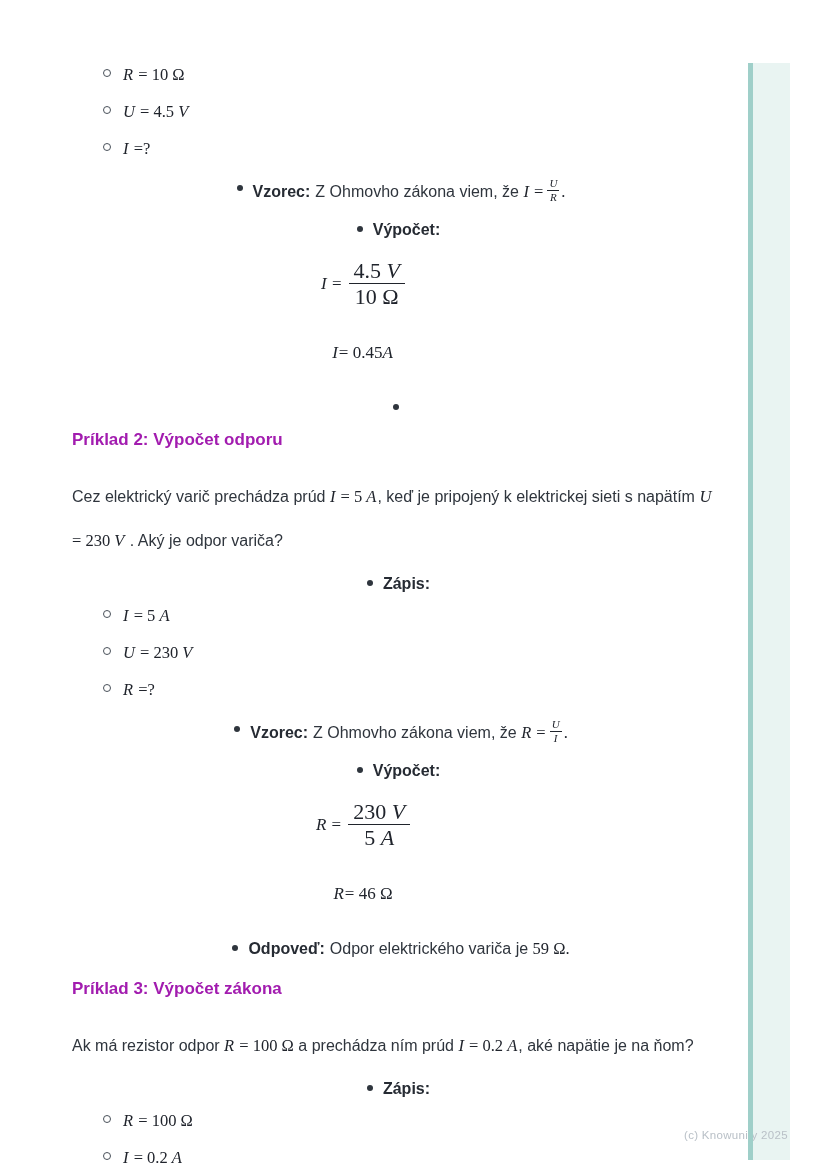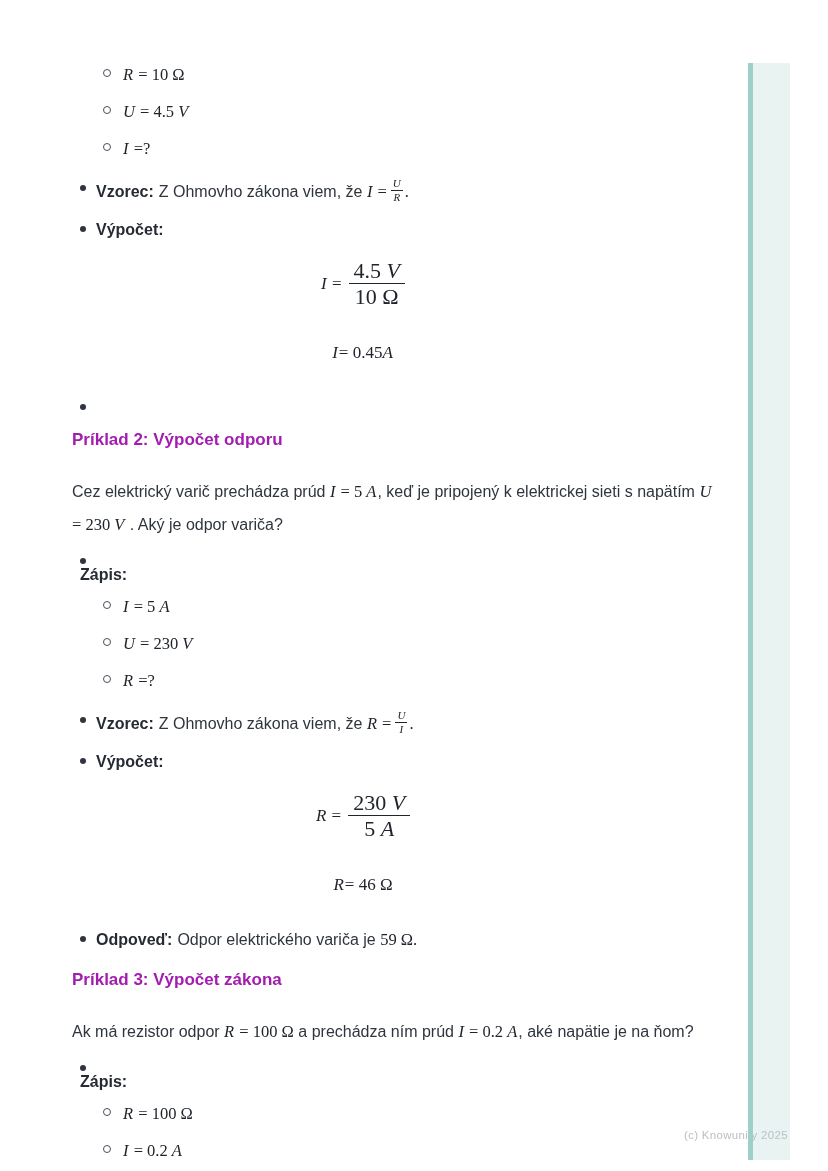--- a/index.html
+++ b/index.html
@@ -25,20 +25,21 @@
   }
   .circle-marker{
     flex:0 0 auto;
     width:6px;height:6px;border:1.6px solid #4a515a;border-radius:50%;
     margin:4px 12px 0 0;
   }
   .bullet{
     display:flex;align-items:flex-start;
     margin:0 0 12px 8px;
     line-height:21px;
+    justify-content:center;
   }
   .dot-marker{
     flex:0 0 auto;
     width:6px;height:6px;border-radius:50%;background:#2f353d;
     margin:7px 10px 0 0;
   }
   .b-label{font-weight:700;color:#262b33;margin-right:5px;}
   
   .math{
     font-family:"Liberation Serif",serif;
@@ -71,24 +72,24 @@
   }
   .after-eq{margin-top:34px;}
   
   .heading{
     margin:20px 0 0 0;
     font-size:17px;font-weight:700;color:#a21caf;
     height:21px;
   }
   .para{
     margin:24px 0 0 0;
-    line-height:33px;font-size:16px;
+    line-height:44px;font-size:16px;
   }
   .para .math{font-size:16.5px;}
-  .mt10{margin-top:10px;flex-direction:column;}
+  .mt10{margin-top:10px;}
   .mt8{margin-top:8px;}
   
   .accent-panel{
     position:absolute;left:753px;top:36px;width:37px;height:1097px;
     z-index:1;
   }
   .accent-bar{
     position:absolute;left:748px;top:36px;width:5px;height:1097px;
     z-index:3;
   }

